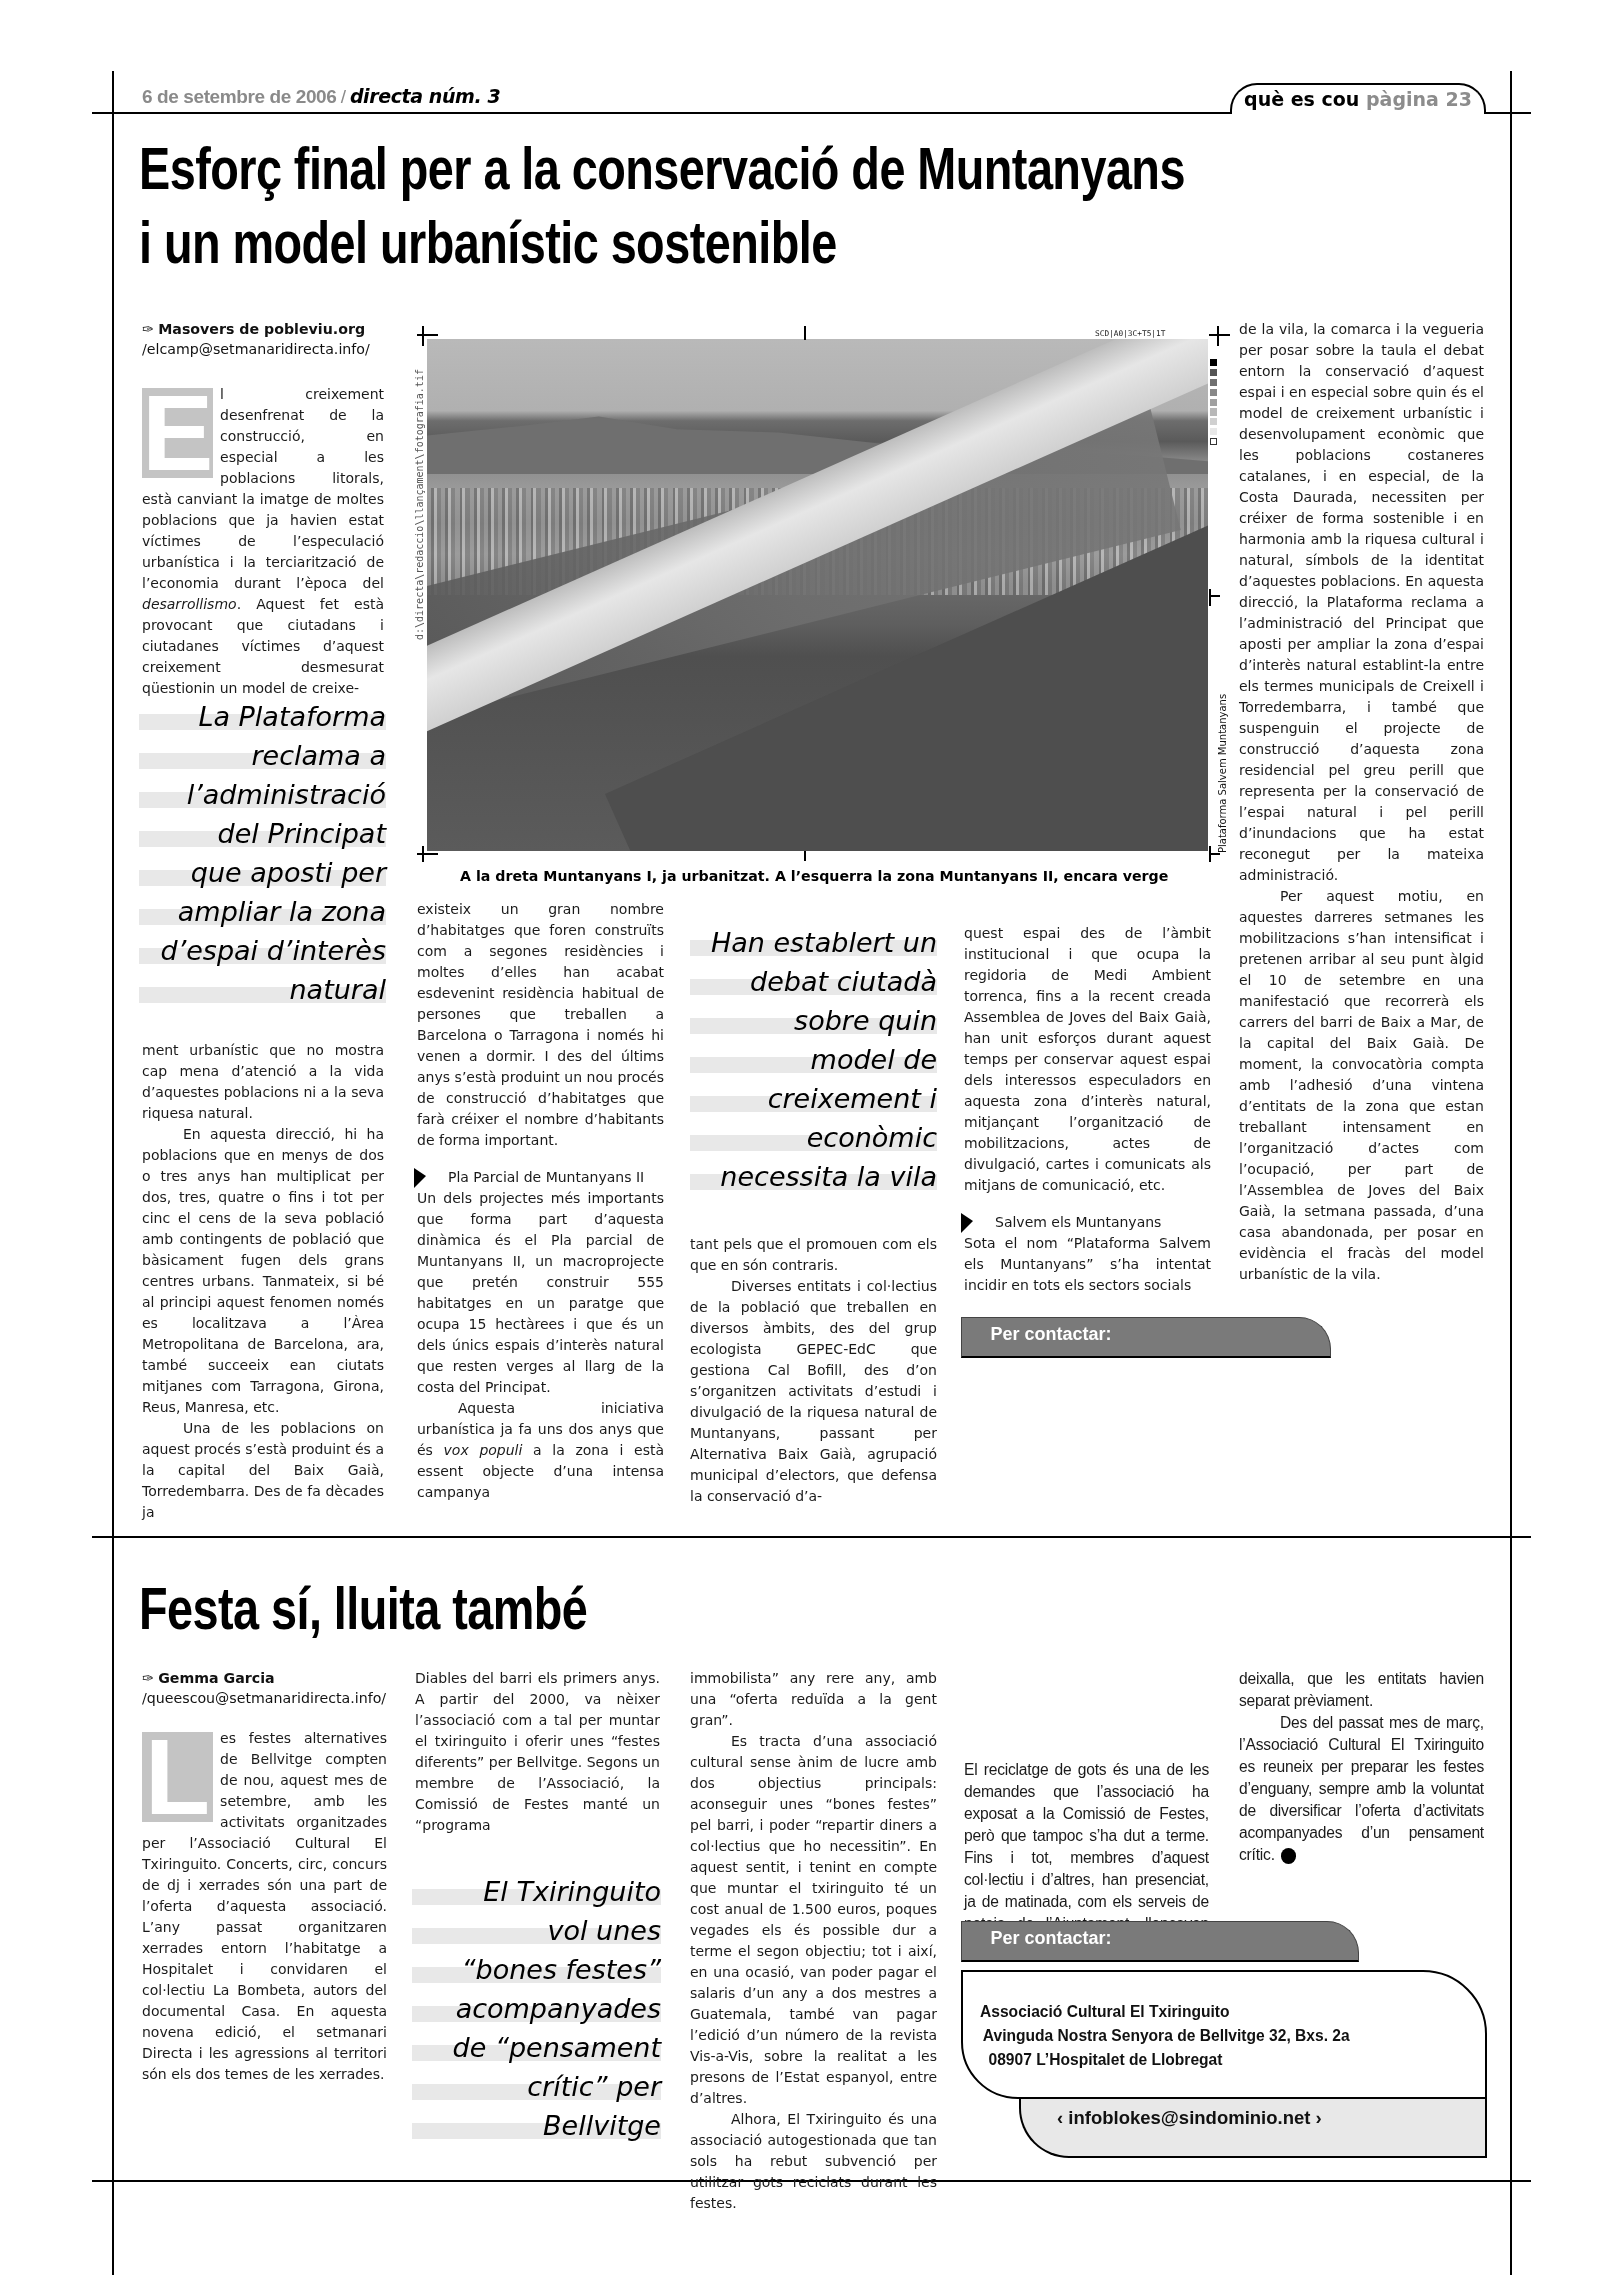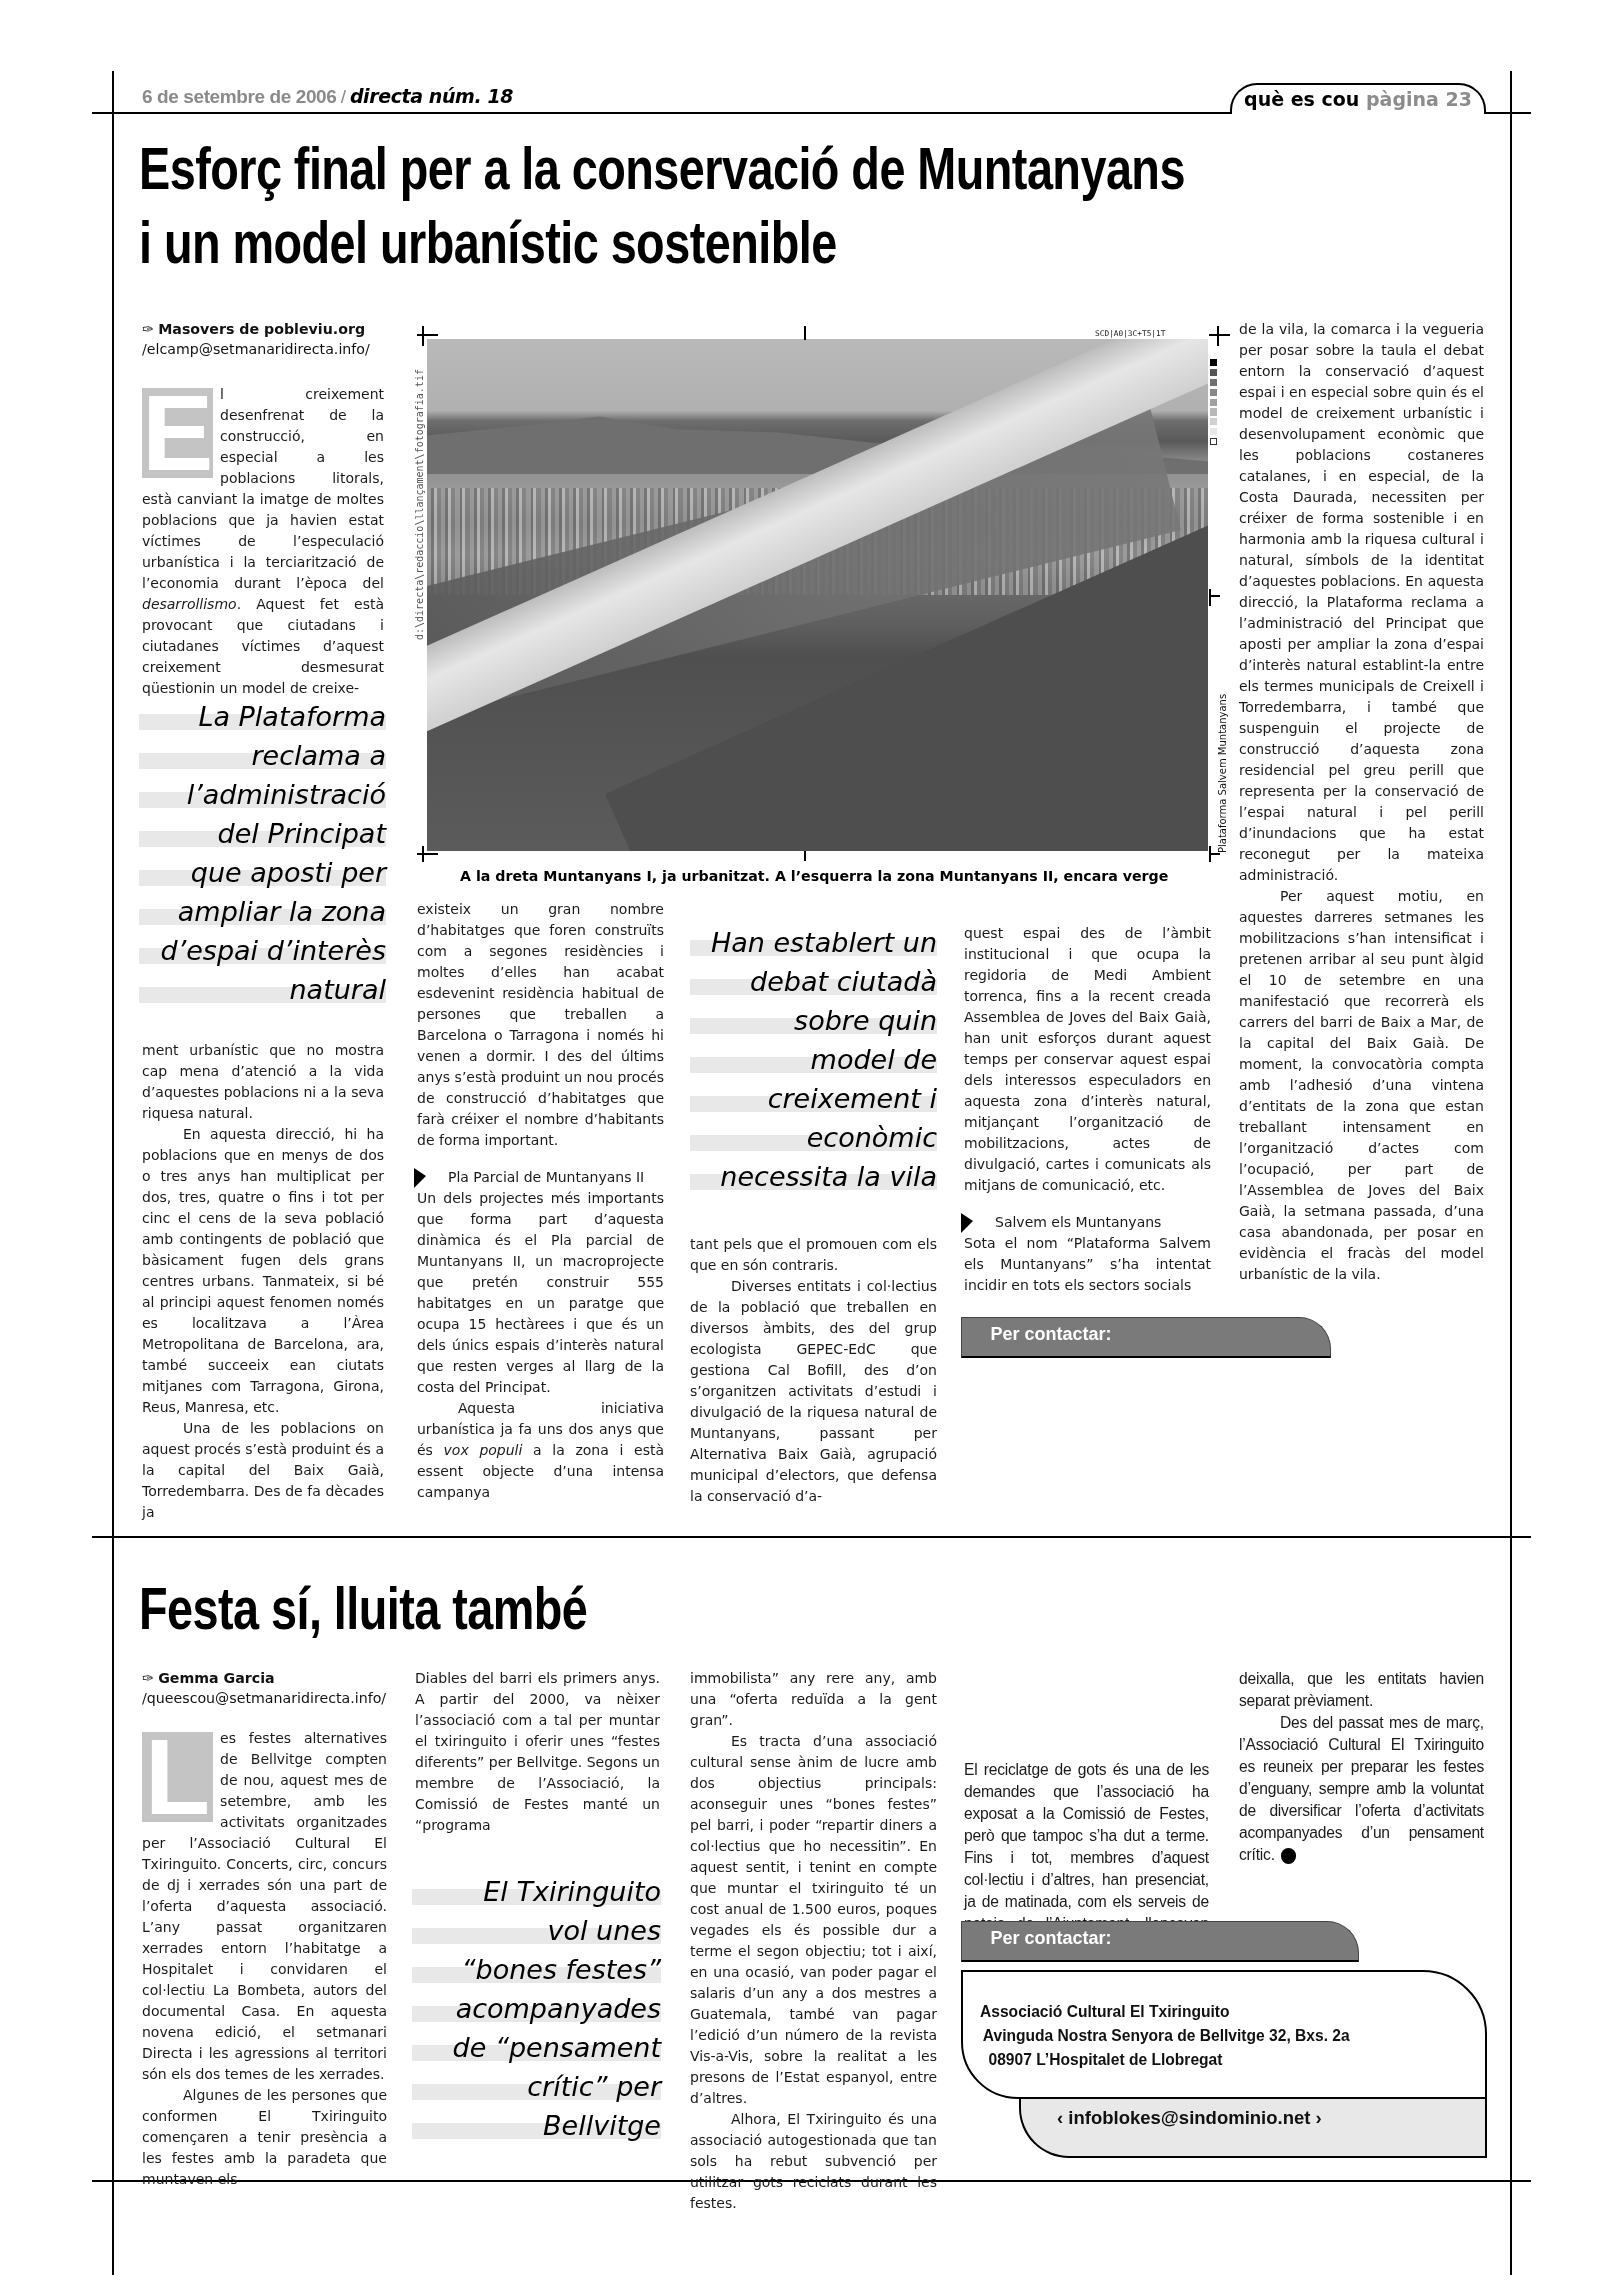--- a/index.html
+++ b/index.html
@@ -75,21 +75,21 @@
 </head>
 <body>
 
 <div class="vline" style="left:112px; top:71px; height:2204px;"></div>
 <div class="vline" style="left:1510px; top:71px; height:2204px;"></div>
 <div class="hline" style="left:92px; top:112px; width:1439px;"></div>
 <div class="hline" style="left:92px; top:1536px; width:1439px;"></div>
 <div class="hline" style="left:92px; top:2180px; width:1439px;"></div>
 
 <div class="header-left">
-  <span class="date">6 de setembre de 2006</span><span class="sep">/</span><span class="pub">directa núm. 18</span>
+  <span class="date">6 de setembre de 2006</span><span class="sep">/</span><span class="pub">directa núm. 3</span>
 </div>
 <div class="header-tab">
   <span class="sec">què es cou</span>
   <span class="page">pàgina 23</span>
 </div>
 
 <div class="title title1">
   <div>Esforç final per a la conservació de Muntanyans</div>
   <div>i un model urbanístic sostenible</div>
 </div>
@@ -200,21 +200,20 @@
 
 <div class="byline" style="left:142px; top:1668px;">
   <div><span class="pen">✑</span><span class="author">Gemma Garcia</span></div>
   <div>/queescou@setmanaridirecta.info/</div>
 </div>
 
 <div class="col" style="left:142px; top:1728px; width:245px;">
   <p>
     <span class="dropcap">L</span><span>es festes alternatives de Bellvitge compten de nou, aquest mes de setembre, amb les activitats organitzades per l’Associació Cultural El Txiringuito. Concerts, circ, concurs de dj i xerrades són una part de l’oferta d’aquesta associació. L’any passat organitzaren xerrades entorn l’habitatge a Hospitalet i convidaren el col·lectiu La Bombeta, autors del documental Casa. En aquesta novena edició, el setmanari Directa i les agressions al territori són els dos temes de les xerrades.</span>
   </p>
-  <p class="ind">Algunes de les persones que conformen El Txiringuito començaren a tenir presència a les festes amb la paradeta que muntaven els</p>
 </div>
 
 <div class="col" style="left:415px; top:1668px; width:245px;">
   <p>Diables del barri els primers anys. A partir del 2000, va nèixer l’associació com a tal per muntar el txiringuito i oferir unes “festes diferents” per Bellvitge. Segons un membre de l’Associació, la Comissió de Festes manté un “programa</p>
 </div>
 
 <div class="pull" style="left:412px; top:1872px; width:249px;">
   <span class="ln">El Txiringuito</span>
   <span class="ln">vol unes</span>
   <span class="ln">“bones festes”</span>

